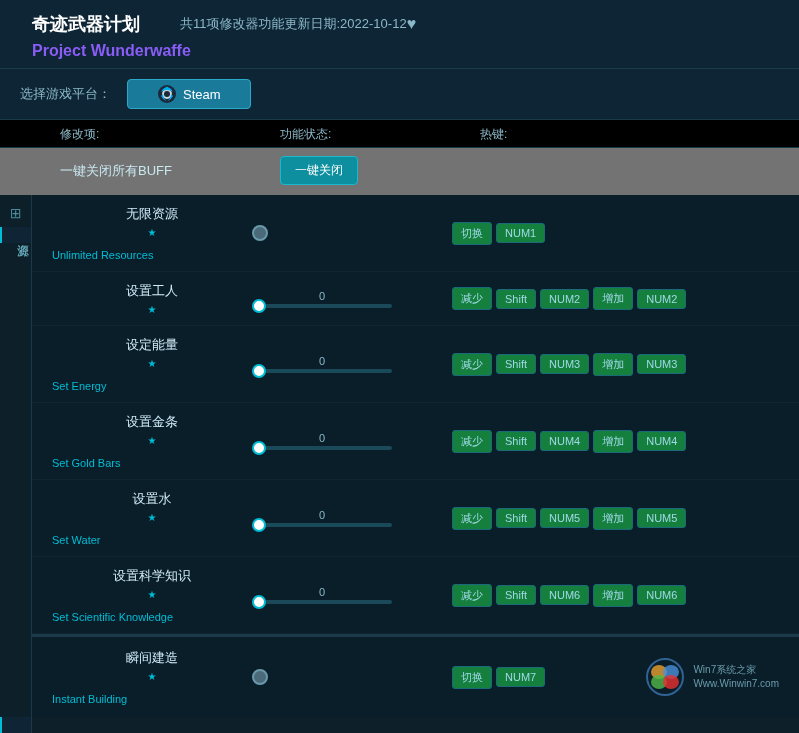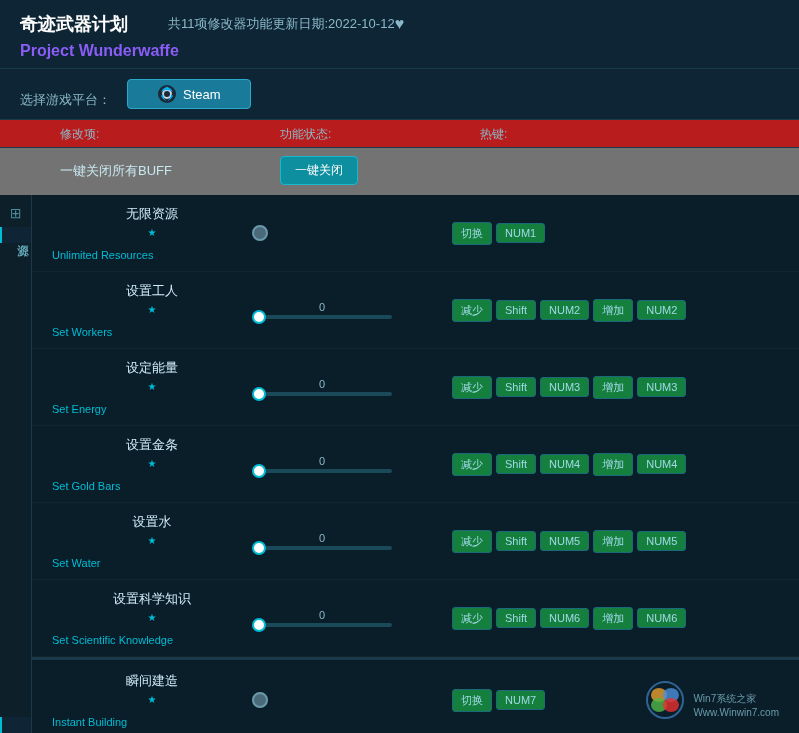--- a/index.html
+++ b/index.html
@@ -16,21 +16,21 @@
       width: 799px;
       height: 733px;
       display: flex;
       flex-direction: column;
       background: #0d1f28;
     }
 
     
     .header {
       background: #0d2535;
-      padding: 12px 20px 8px 20px;
+      padding: 12px 20px 8px 32px;
       border-bottom: 1px solid #1a3a4a;
     }
     .header-top {
       display: flex;
       align-items: center;
       gap: 40px;
       margin-bottom: 6px;
     }
     .app-title-cn {
       font-size: 18px;
@@ -50,21 +50,21 @@
     .app-title-en {
       font-size: 16px;
       font-weight: bold;
       color: #8b5cf6;
       margin-top: 2px;
     }
 
     
     .platform-row {
       display: flex;
-      align-items: flex-end;
+      align-items: center;
       padding: 10px 20px;
       background: #0d2535;
       border-bottom: 1px solid #1a3a4a;
       gap: 16px;
     }
     .platform-label {
       font-size: 13px;
       color: #8bb8c8;
     }
     .steam-btn {
@@ -82,21 +82,21 @@
     .steam-logo {
       width: 20px;
       height: 20px;
     }
 
     
     .col-headers {
       display: flex;
       align-items: center;
       padding: 6px 20px 4px 60px;
-      background: #b91c1c;
+      background: #000000;
       border-bottom: 1px solid #1a3a4a;
       font-size: 12px;
       color: #8bb8c8;
     }
     .col-mod { width: 220px; }
     .col-status { width: 200px; }
     .col-hotkey { flex: 1; }
 
     
     .one-key-row {
@@ -364,21 +364,20 @@
             <button class="hk-btn">NUM1</button>
           </div>
         </div>
 
         <div class="mod-row">
           <div class="mod-name-col">
             <div class="mod-name-cn">
               <span>设置工人</span>
               <span class="star-icon">★</span>
             </div>
-            <div class="mod-name-en">Set Workers</div>
           </div>
           <div class="mod-control-col">
             <div class="slider-wrapper">
               <div class="slider-value-above">0</div>
               <div class="slider-track">
                 <div class="slider-fill"></div>
                 <div class="slider-thumb"></div>
               </div>
             </div>
           </div>
@@ -506,21 +505,21 @@
             <div class="mod-name-en">Instant Building</div>
           </div>
           <div class="mod-control-col">
             <div class="toggle-circle"></div>
           </div>
           <div class="hotkey-col">
             <button class="hk-btn">切换</button>
             <button class="hk-btn">NUM7</button>
           </div>
 
-          <div style="margin-left:auto; display:flex; align-items:flex-end; gap:0;">
+          <div style="margin-left:auto; display:flex; align-items:center; gap:0;">
             <div style="width:50px; height:40px; position:relative;">
               
               <svg width="44" height="40" viewBox="0 0 44 40">
                 <circle cx="22" cy="20" r="18" fill="none" stroke="#4a90d9" stroke-width="2" opacity="0.6"></circle>
                 <ellipse cx="16" cy="15" rx="8" ry="7" fill="#e8a030" opacity="0.8"></ellipse>
                 <ellipse cx="28" cy="15" rx="8" ry="7" fill="#4a90d9" opacity="0.8"></ellipse>
                 <ellipse cx="16" cy="25" rx="8" ry="7" fill="#50b848" opacity="0.8"></ellipse>
                 <ellipse cx="28" cy="25" rx="8" ry="7" fill="#e83030" opacity="0.8"></ellipse>
               </svg>
             </div>

